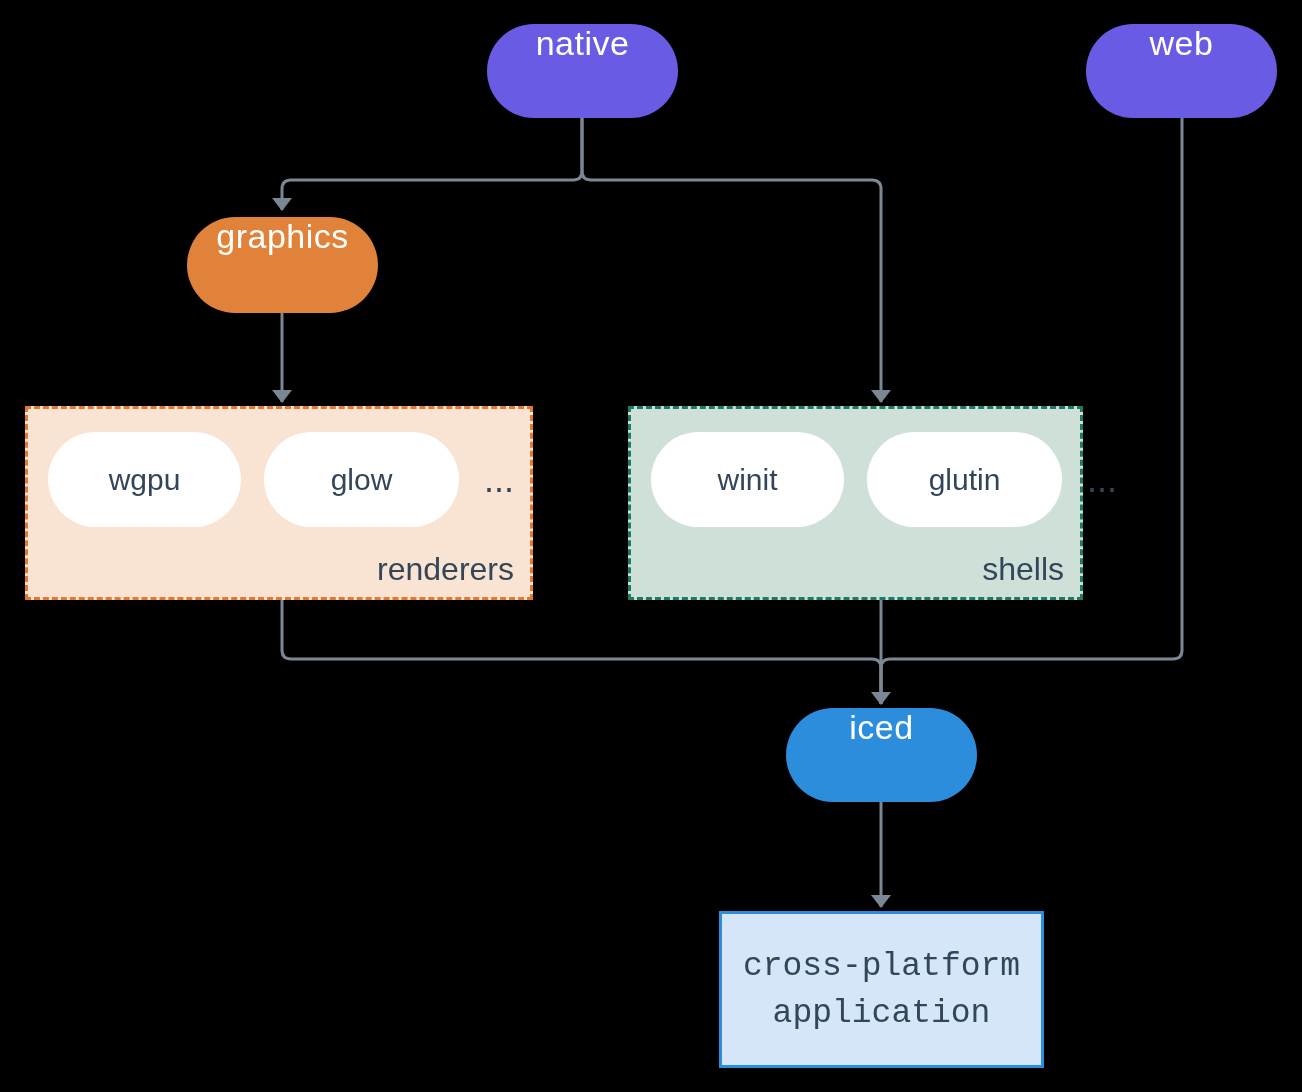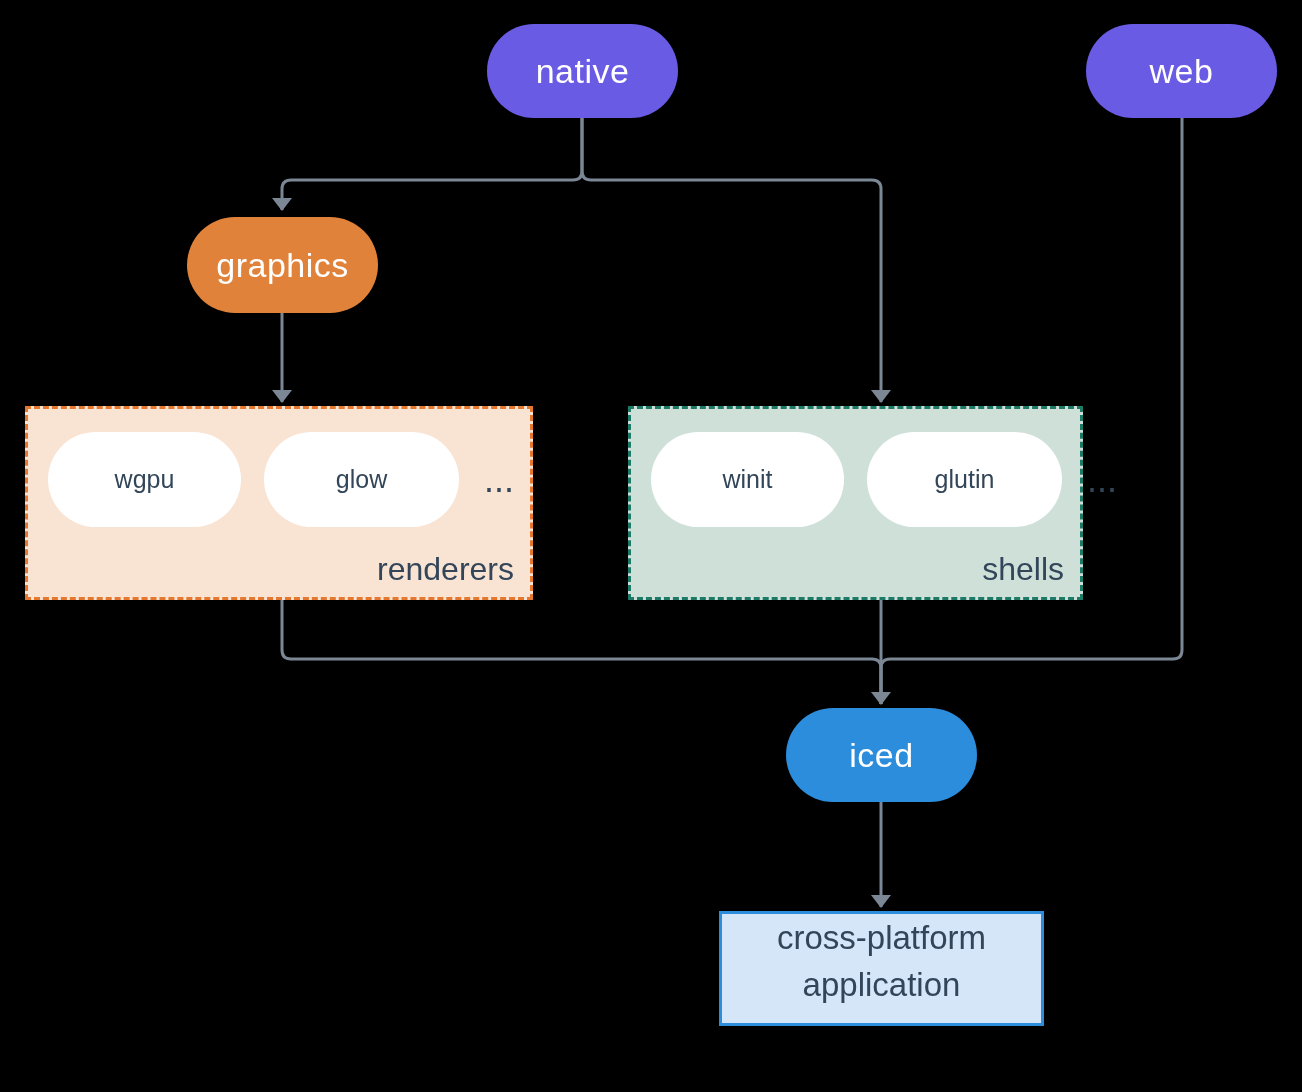--- a/index.html
+++ b/index.html
@@ -19,21 +19,21 @@
     position: absolute;
     left: 0;
     top: 0;
     width: 1302px;
     height: 1092px;
     pointer-events: none;
   }
   .pill {
     position: absolute;
     display: flex;
-    align-items: center;
+    align-items: flex-start;
     justify-content: center;
     border-radius: 48px;
     font-size: 34px;
     color: #ffffff;
     letter-spacing: 0.5px;
   }
   .pill-native, .pill-web { background: #6a5be4; }
   .pill-graphics { background: #e0823a; }
   .pill-iced { background: #2d8ddd; }
   .pill-native   { left: 487px; top: 24px;  width: 191px; height: 94px; }
@@ -60,21 +60,21 @@
   }
   .member-pill {
     position: absolute;
     top: 23px;
     height: 95px;
     background: #ffffff;
     border-radius: 48px;
     display: flex;
     align-items: center;
     justify-content: center;
-    font-size: 25px;
+    font-size: 30px;
     color: #334659;
   }
   .member-1 { left: 20px;  width: 193px; }
   .member-2 { left: 236px; width: 195px; }
   .more-dots {
     position: absolute;
     left: 448px;
     top: 23px;
     height: 95px;
     width: 46px;
@@ -89,30 +89,32 @@
     right: 16px;
     bottom: 9px;
     font-size: 32px;
     color: #334659;
   }
   .app-box {
     position: absolute;
     left: 719px;
     top: 911px;
     width: 325px;
-    height: 115px;
+    height: 157px;
     box-sizing: border-box;
     background: #d4e6f8;
     border: 3px solid #2d8ddd;
     display: flex;
     flex-direction: column;
     align-items: center;
+    justify-content: center;
     font-size: 33px;
     line-height: 47px;
     color: #334659;
+    font-family: Liberation Mono, monospace;
   }
 </style>
 </head>
 <body>
 
 <div class="stage">
 
   <svg class="connectors" viewBox="0 0 1302 1092" xmlns="http://www.w3.org/2000/svg">
     <defs>
       <marker id="arrow" markerUnits="userSpaceOnUse" markerWidth="26" markerHeight="26" refX="12" refY="10" orient="auto">

